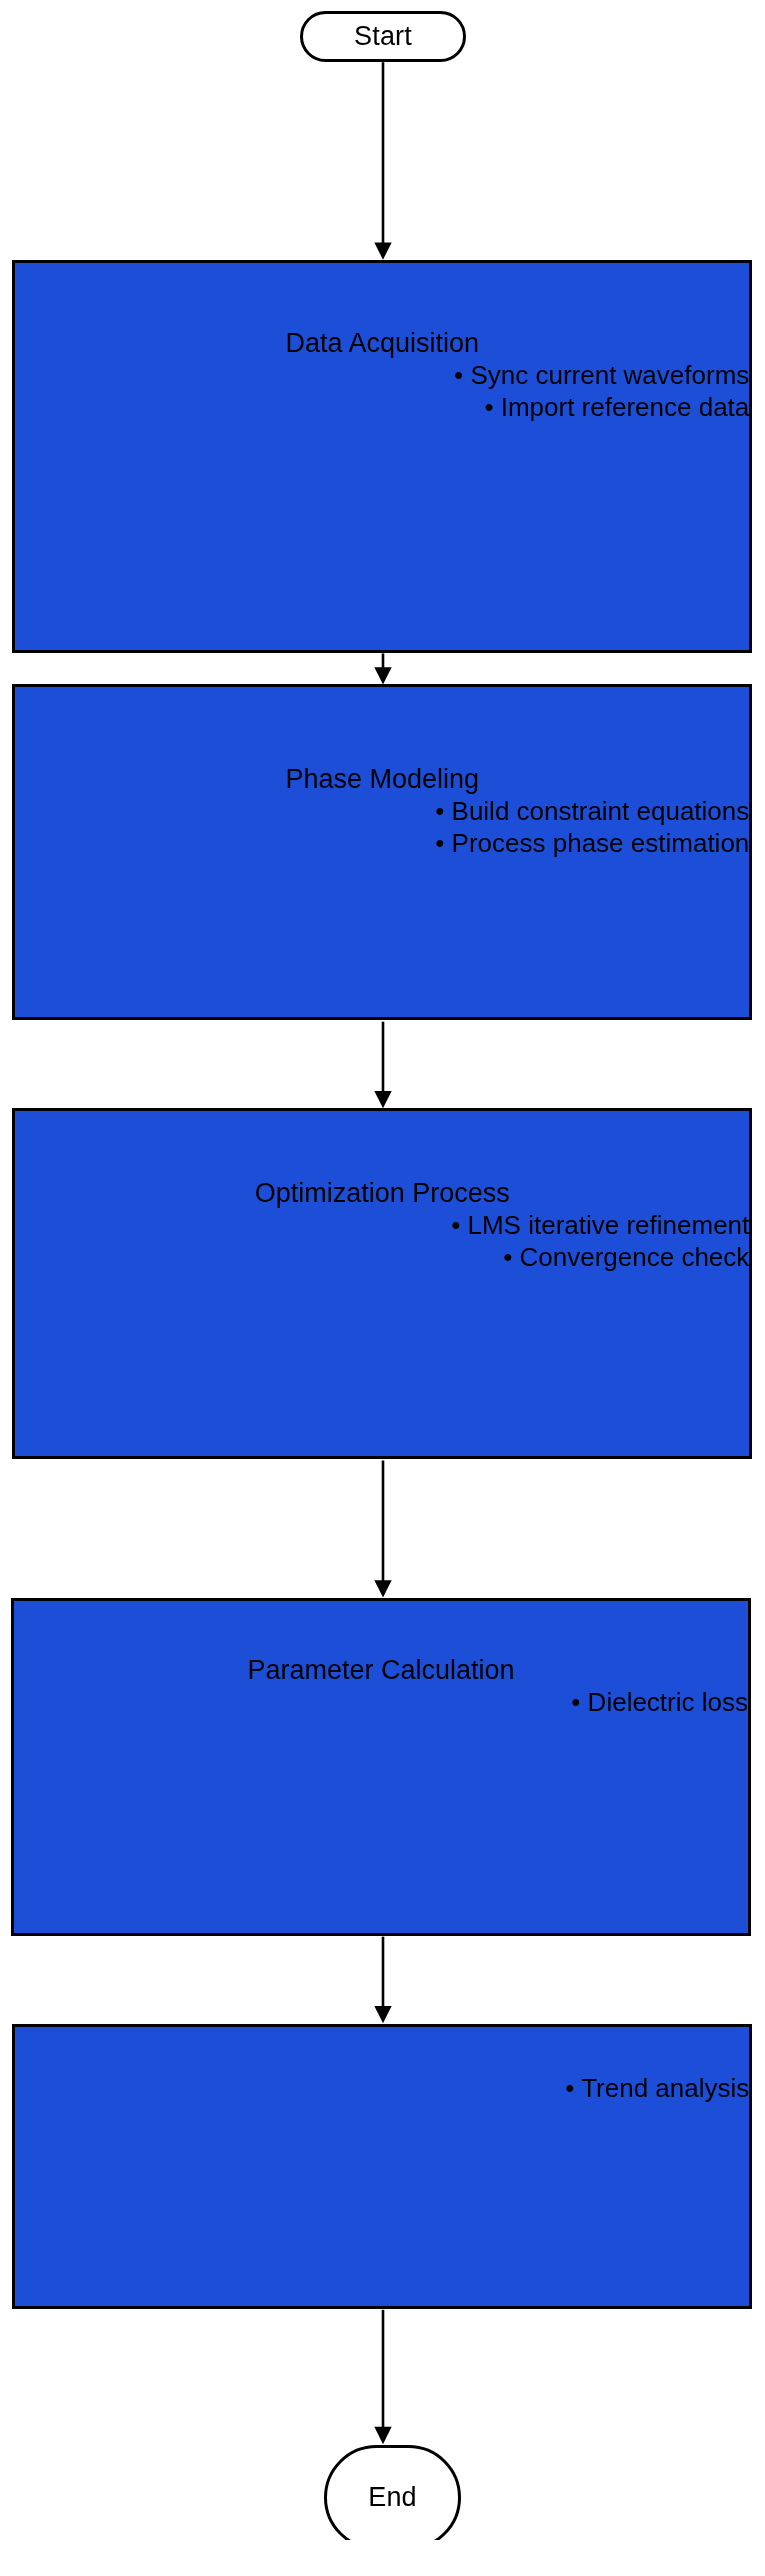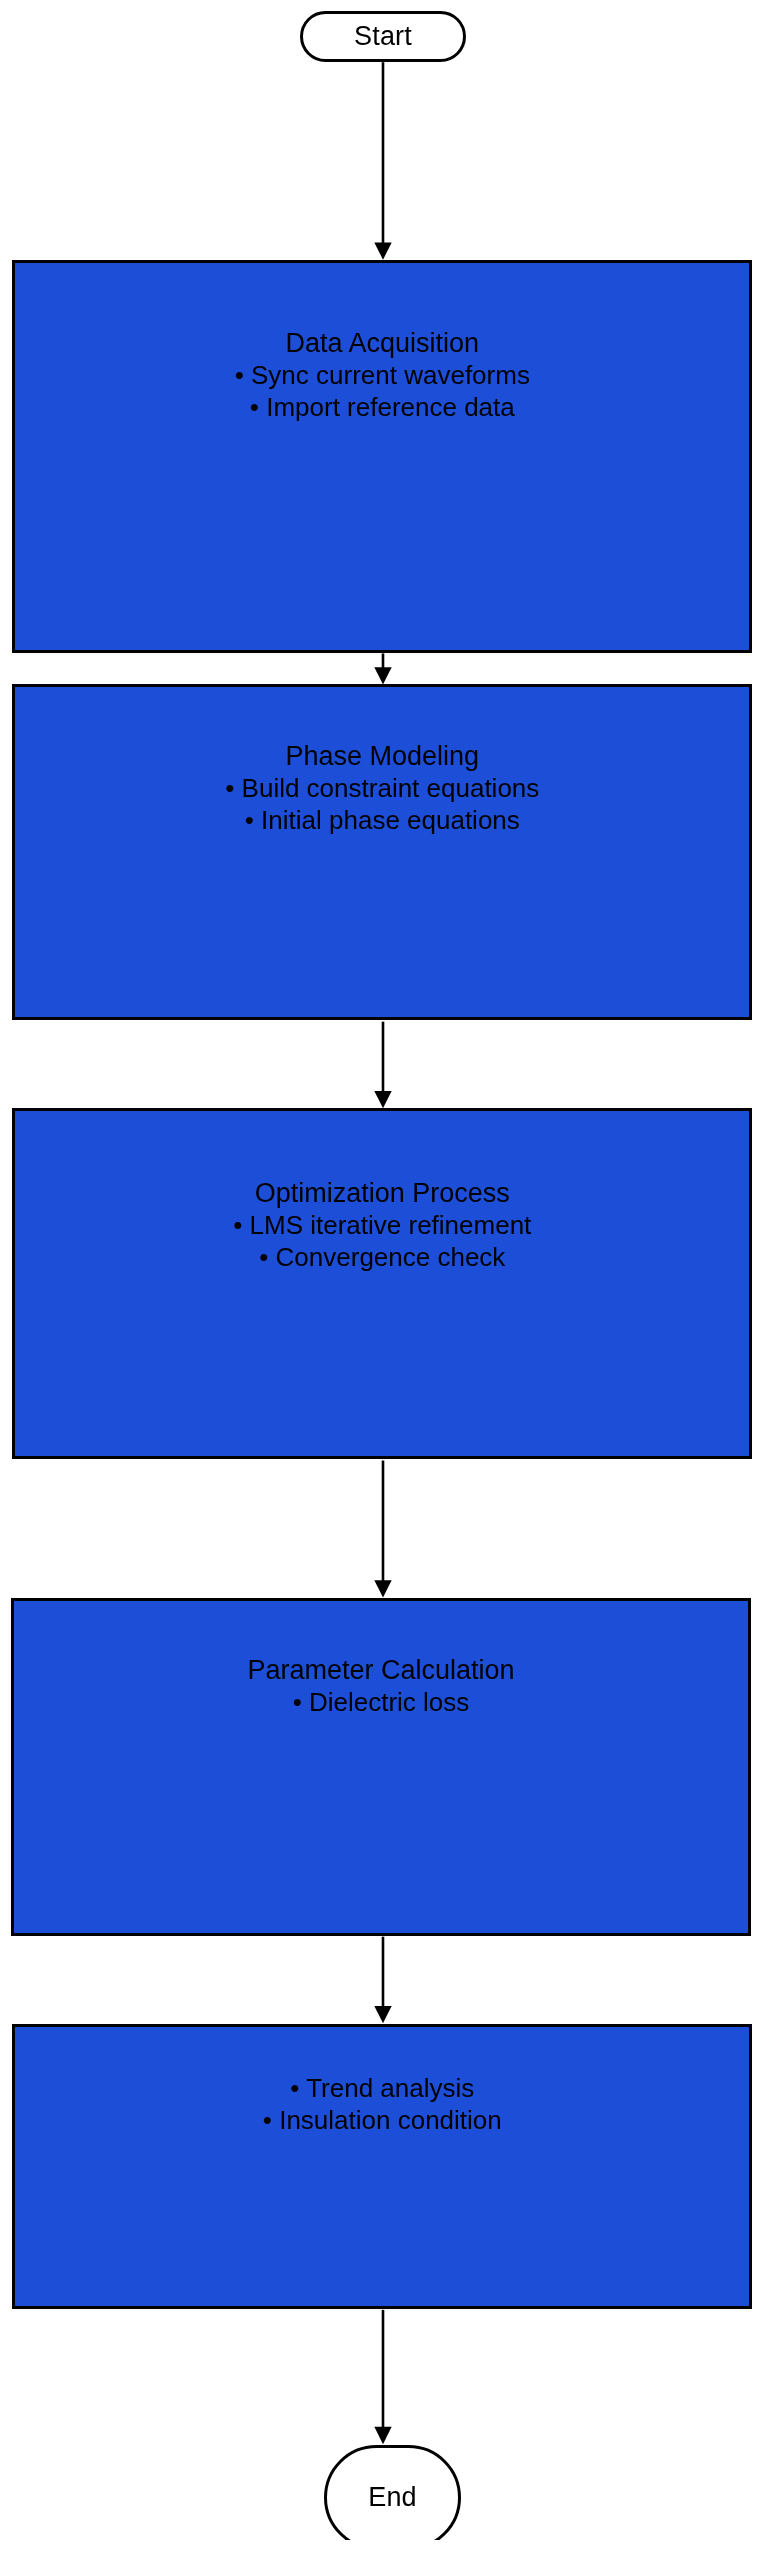--- a/index.html
+++ b/index.html
@@ -60,20 +60,21 @@
   .process-title {
     font-size: 27px;
     line-height: 1.18;
     color: #000000;
     white-space: nowrap;
   }
   .bullet-list {
     list-style: none;
     margin: 0;
     padding: 0;
+    text-align: right;
   }
   .bullet-item {
     font-size: 26px;
     line-height: 1.22;
     color: #000000;
     white-space: nowrap;
   }
 
   
   .connector {
@@ -110,26 +111,26 @@
         <li class="bullet-item">• Import reference data</li>
       </ul>
     </div>
   </div>
 
   <svg class="connector" style="left:370px; top:653px; width:26px; height:32px;" viewBox="0 0 30 36">
     <line x1="15" y1="0" x2="15" y2="20"></line>
     <polygon points="5,16 25,16 15,36"></polygon>
   </svg>
 
-  <div class="process" style="left:12.3px; top:684px; width:740px; height:336px; padding-top:54px;">
+  <div class="process" style="left:12.3px; top:684px; width:740px; height:336px; padding-top:77px;">
     <div class="process-inner">
       <div class="process-title">Phase Modeling</div>
       <ul class="bullet-list">
         <li class="bullet-item">• Build constraint equations</li>
-        <li class="bullet-item">• Initial phase equations</li>
+        <li class="bullet-item">• Process phase estimation</li>
       </ul>
     </div>
   </div>
 
   <svg class="connector" style="left:370px; top:1021px; width:26px; height:88px;" viewBox="0 0 30 100">
     <line x1="15" y1="0" x2="15" y2="84"></line>
     <polygon points="5,80 25,80 15,100"></polygon>
   </svg>
 
   <div class="process" style="left:12.3px; top:1108px; width:740px; height:351px; padding-top:67px;">
@@ -158,21 +159,20 @@
 
   <svg class="connector" style="left:370px; top:1936px; width:26px; height:88px;" viewBox="0 0 30 100">
     <line x1="15" y1="0" x2="15" y2="84"></line>
     <polygon points="5,80 25,80 15,100"></polygon>
   </svg>
 
   <div class="process" style="left:12.3px; top:2024px; width:740px; height:285px; padding-top:46px;">
     <div class="process-inner">
       <ul class="bullet-list">
         <li class="bullet-item">• Trend analysis</li>
-        <li class="bullet-item">• Insulation condition</li>
       </ul>
     </div>
   </div>
 
   <svg class="connector" style="left:370px; top:2309px; width:26px; height:136px;" viewBox="0 0 30 155">
     <line x1="15" y1="0" x2="15" y2="139"></line>
     <polygon points="5,135 25,135 15,155"></polygon>
   </svg>
 
   <div class="terminal" style="left:324px; top:2445px; width:137px; height:105px;">

